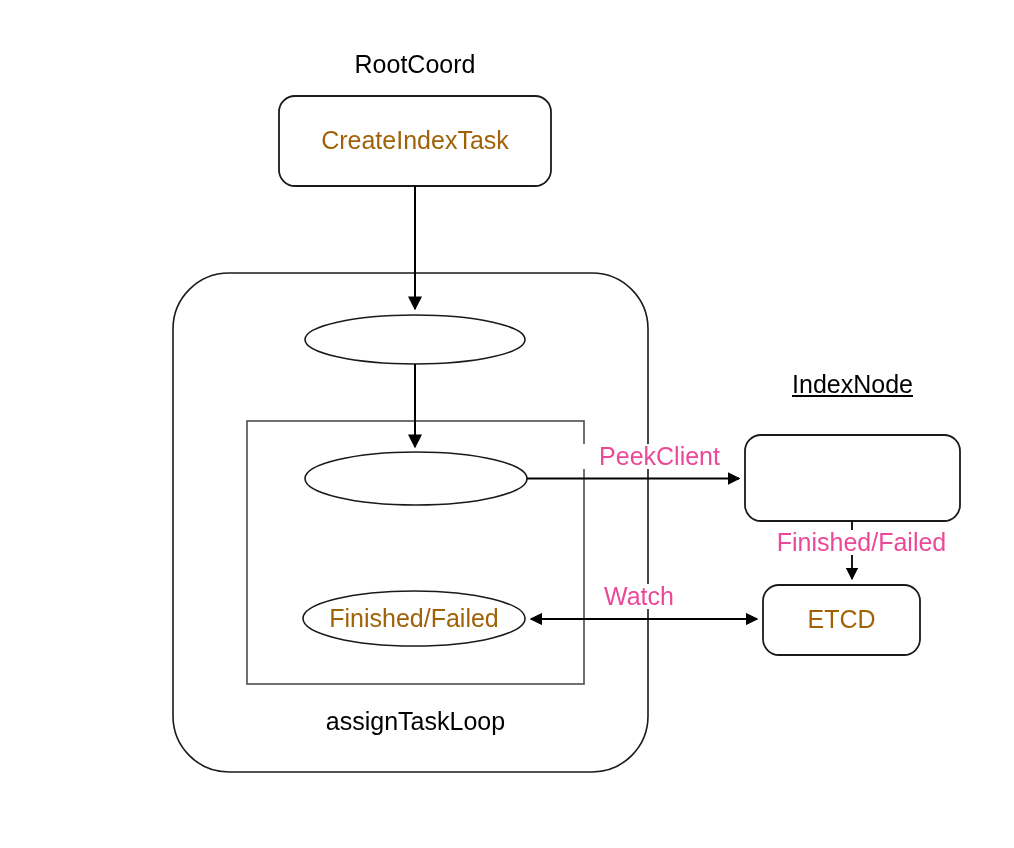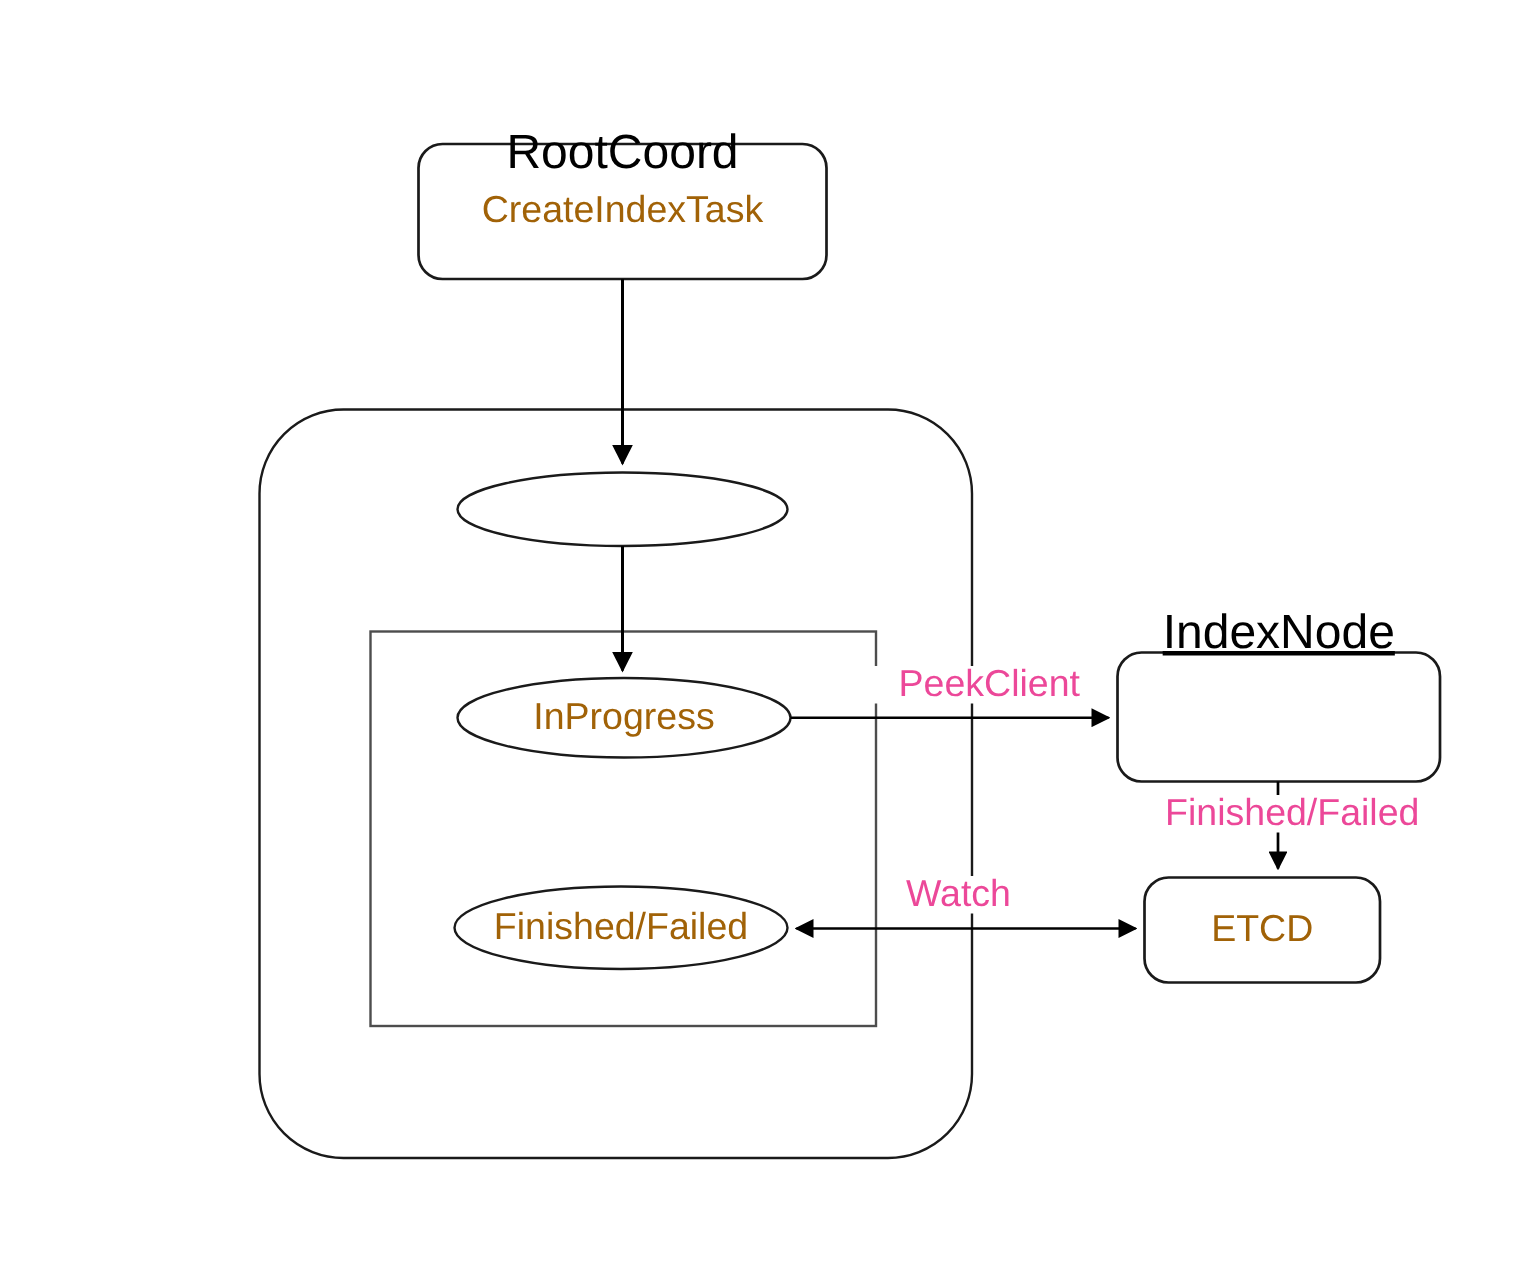--- a/index.html
+++ b/index.html
@@ -29,26 +29,25 @@
     position: absolute;
     font-size: 25px;
     line-height: 1;
     color: #a16207;
     white-space: nowrap;
     text-align: center;
     pointer-events: none;
   }
   .group-label {
     position: absolute;
-    font-size: 32px;
+    font-size: 25px;
     line-height: 1;
     color: #000000;
     white-space: nowrap;
     text-align: center;
-    margin-top: 33px;
   }
   .edge-label {
     position: absolute;
     font-size: 25px;
     line-height: 1;
     color: #ec4899;
     white-space: nowrap;
     text-align: center;
     background: #ffffff;
     padding: 0 2px;
@@ -95,27 +94,27 @@
     <line x1="527" y1="478.5" x2="739" y2="478.5" stroke="#000000" stroke-width="1.8" marker-end="url(#arrowEnd)"></line>
 
     <line x1="852" y1="521" x2="852" y2="579" stroke="#000000" stroke-width="1.8" marker-end="url(#arrowEnd)"></line>
 
     <line x1="757" y1="619" x2="531" y2="619" stroke="#000000" stroke-width="1.8" marker-end="url(#arrowEnd)" marker-start="url(#arrowStart)"></line>
   </svg>
 
   <div class="group-label" style="left:279px; top:52px; width:272px;">RootCoord</div>
 
 
+  <div class="group-label" style="left:247px; top:709px; width:337px;">assignTaskLoop</div>
 
   <div class="group-label" style="left:745px; top:372px; width:215px;text-decoration:underline;">IndexNode</div>
 
   <div class="node-text" style="left:279px; top:128px; width:272px;">CreateIndexTask</div>
 
 
-  <div class="node-text" style="left:305px; top:466px; width:222px;">InProgress</div>
 
   <div class="node-text" style="left:303px; top:606px; width:222px;">Finished/Failed</div>
 
 
   <div class="node-text" style="left:763px; top:607px; width:157px;">ETCD</div>
 
   <div class="edge-label" style="left:581px; top:444px; width:153px;">PeekClient</div>
 
   <div class="edge-label" style="left:757px; top:530px; width:205px;">Finished/Failed</div>
 

